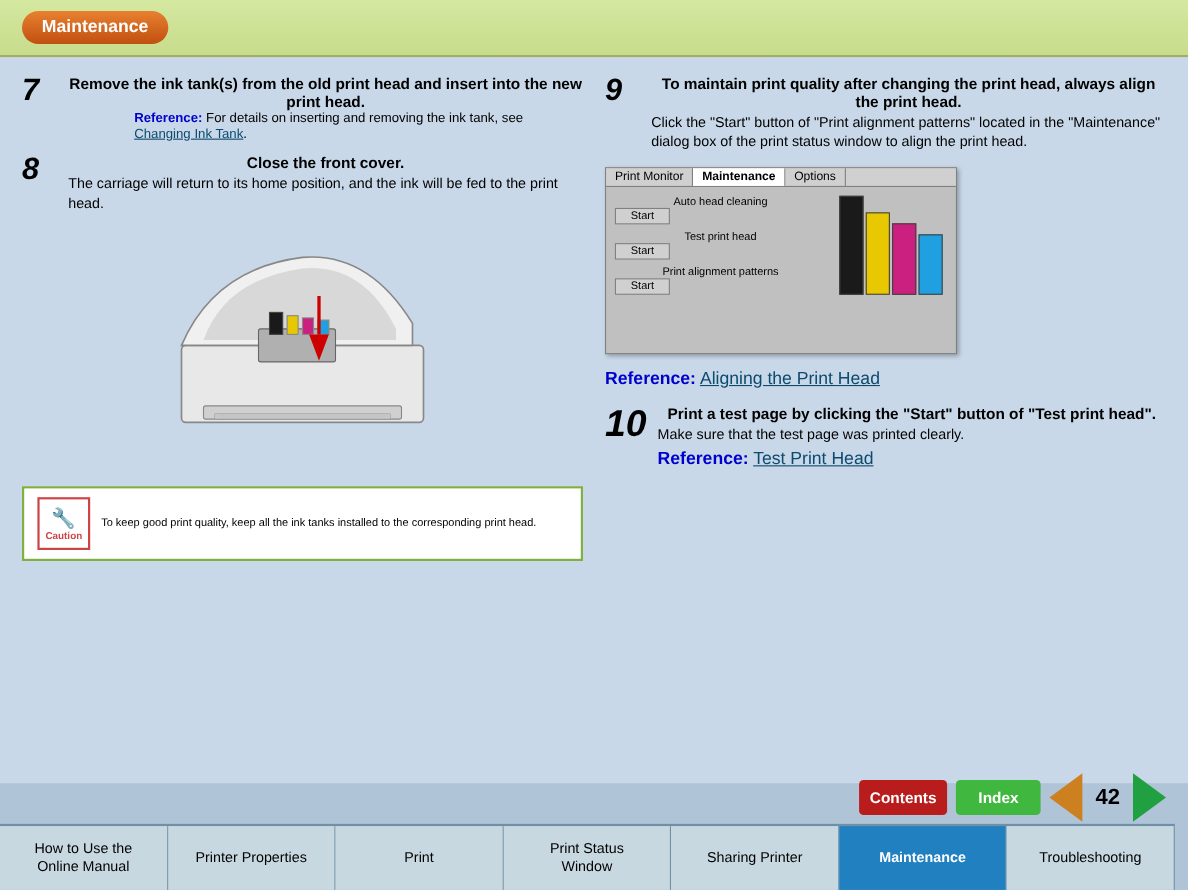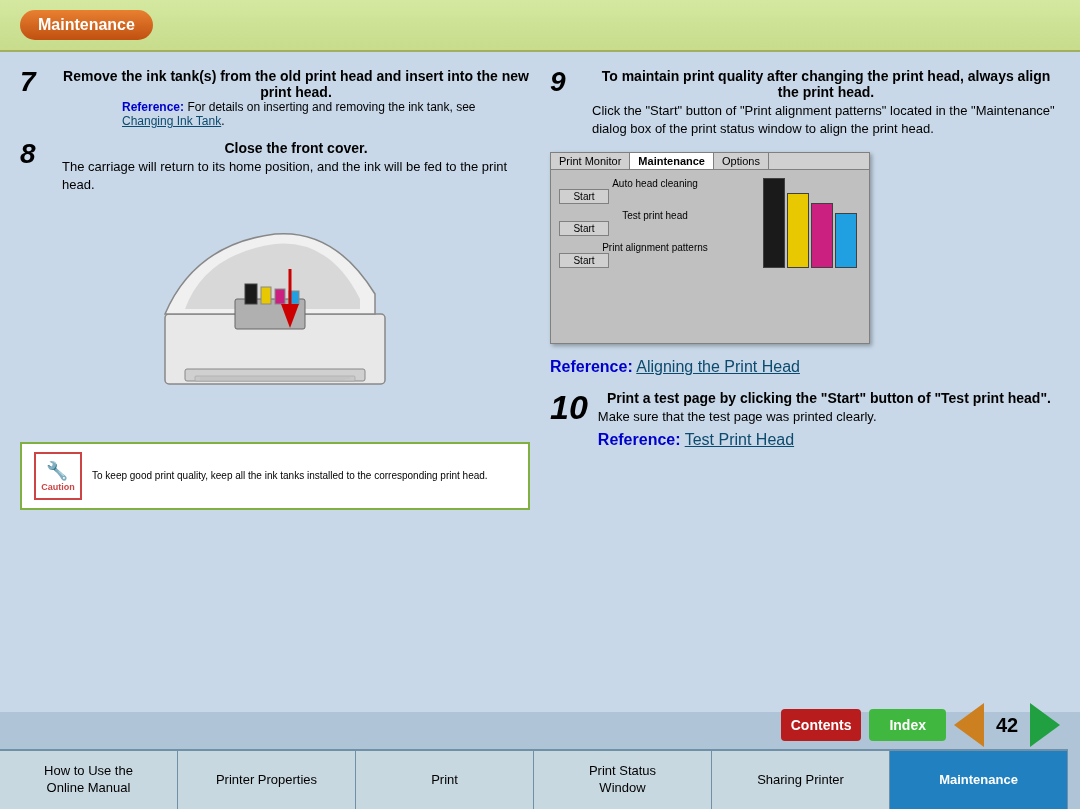--- a/index.html
+++ b/index.html
@@ -142,21 +142,21 @@
       font-size: 10px;
       color: #000;
       line-height: 1.4;
     }
 
     
     .dialog-screenshot {
       background: #c0c0c0;
       border: 1px solid #808080;
       width: 320px;
-      height: 192px;
+      height: 170px;
       position: relative;
       box-shadow: 2px 2px 4px rgba(0,0,0,0.3);
       font-size: 11px;
     }
     .dialog-tabs {
       display: flex;
       background: #d0d0d0;
       border-bottom: 1px solid #808080;
     }
     .dialog-tab {
@@ -443,13 +443,14 @@
   <div class="ctrl-arrow-right"></div>
 </div>
 
 <div class="bottom-nav">
   <div class="nav-tab">How to Use the<br>Online Manual</div>
   <div class="nav-tab">Printer Properties</div>
   <div class="nav-tab">Print</div>
   <div class="nav-tab">Print Status<br>Window</div>
   <div class="nav-tab">Sharing Printer</div>
   <div class="nav-tab active">Maintenance</div>
+  <div class="nav-tab">Troubleshooting</div>
 </div>
 
 </body></html>

